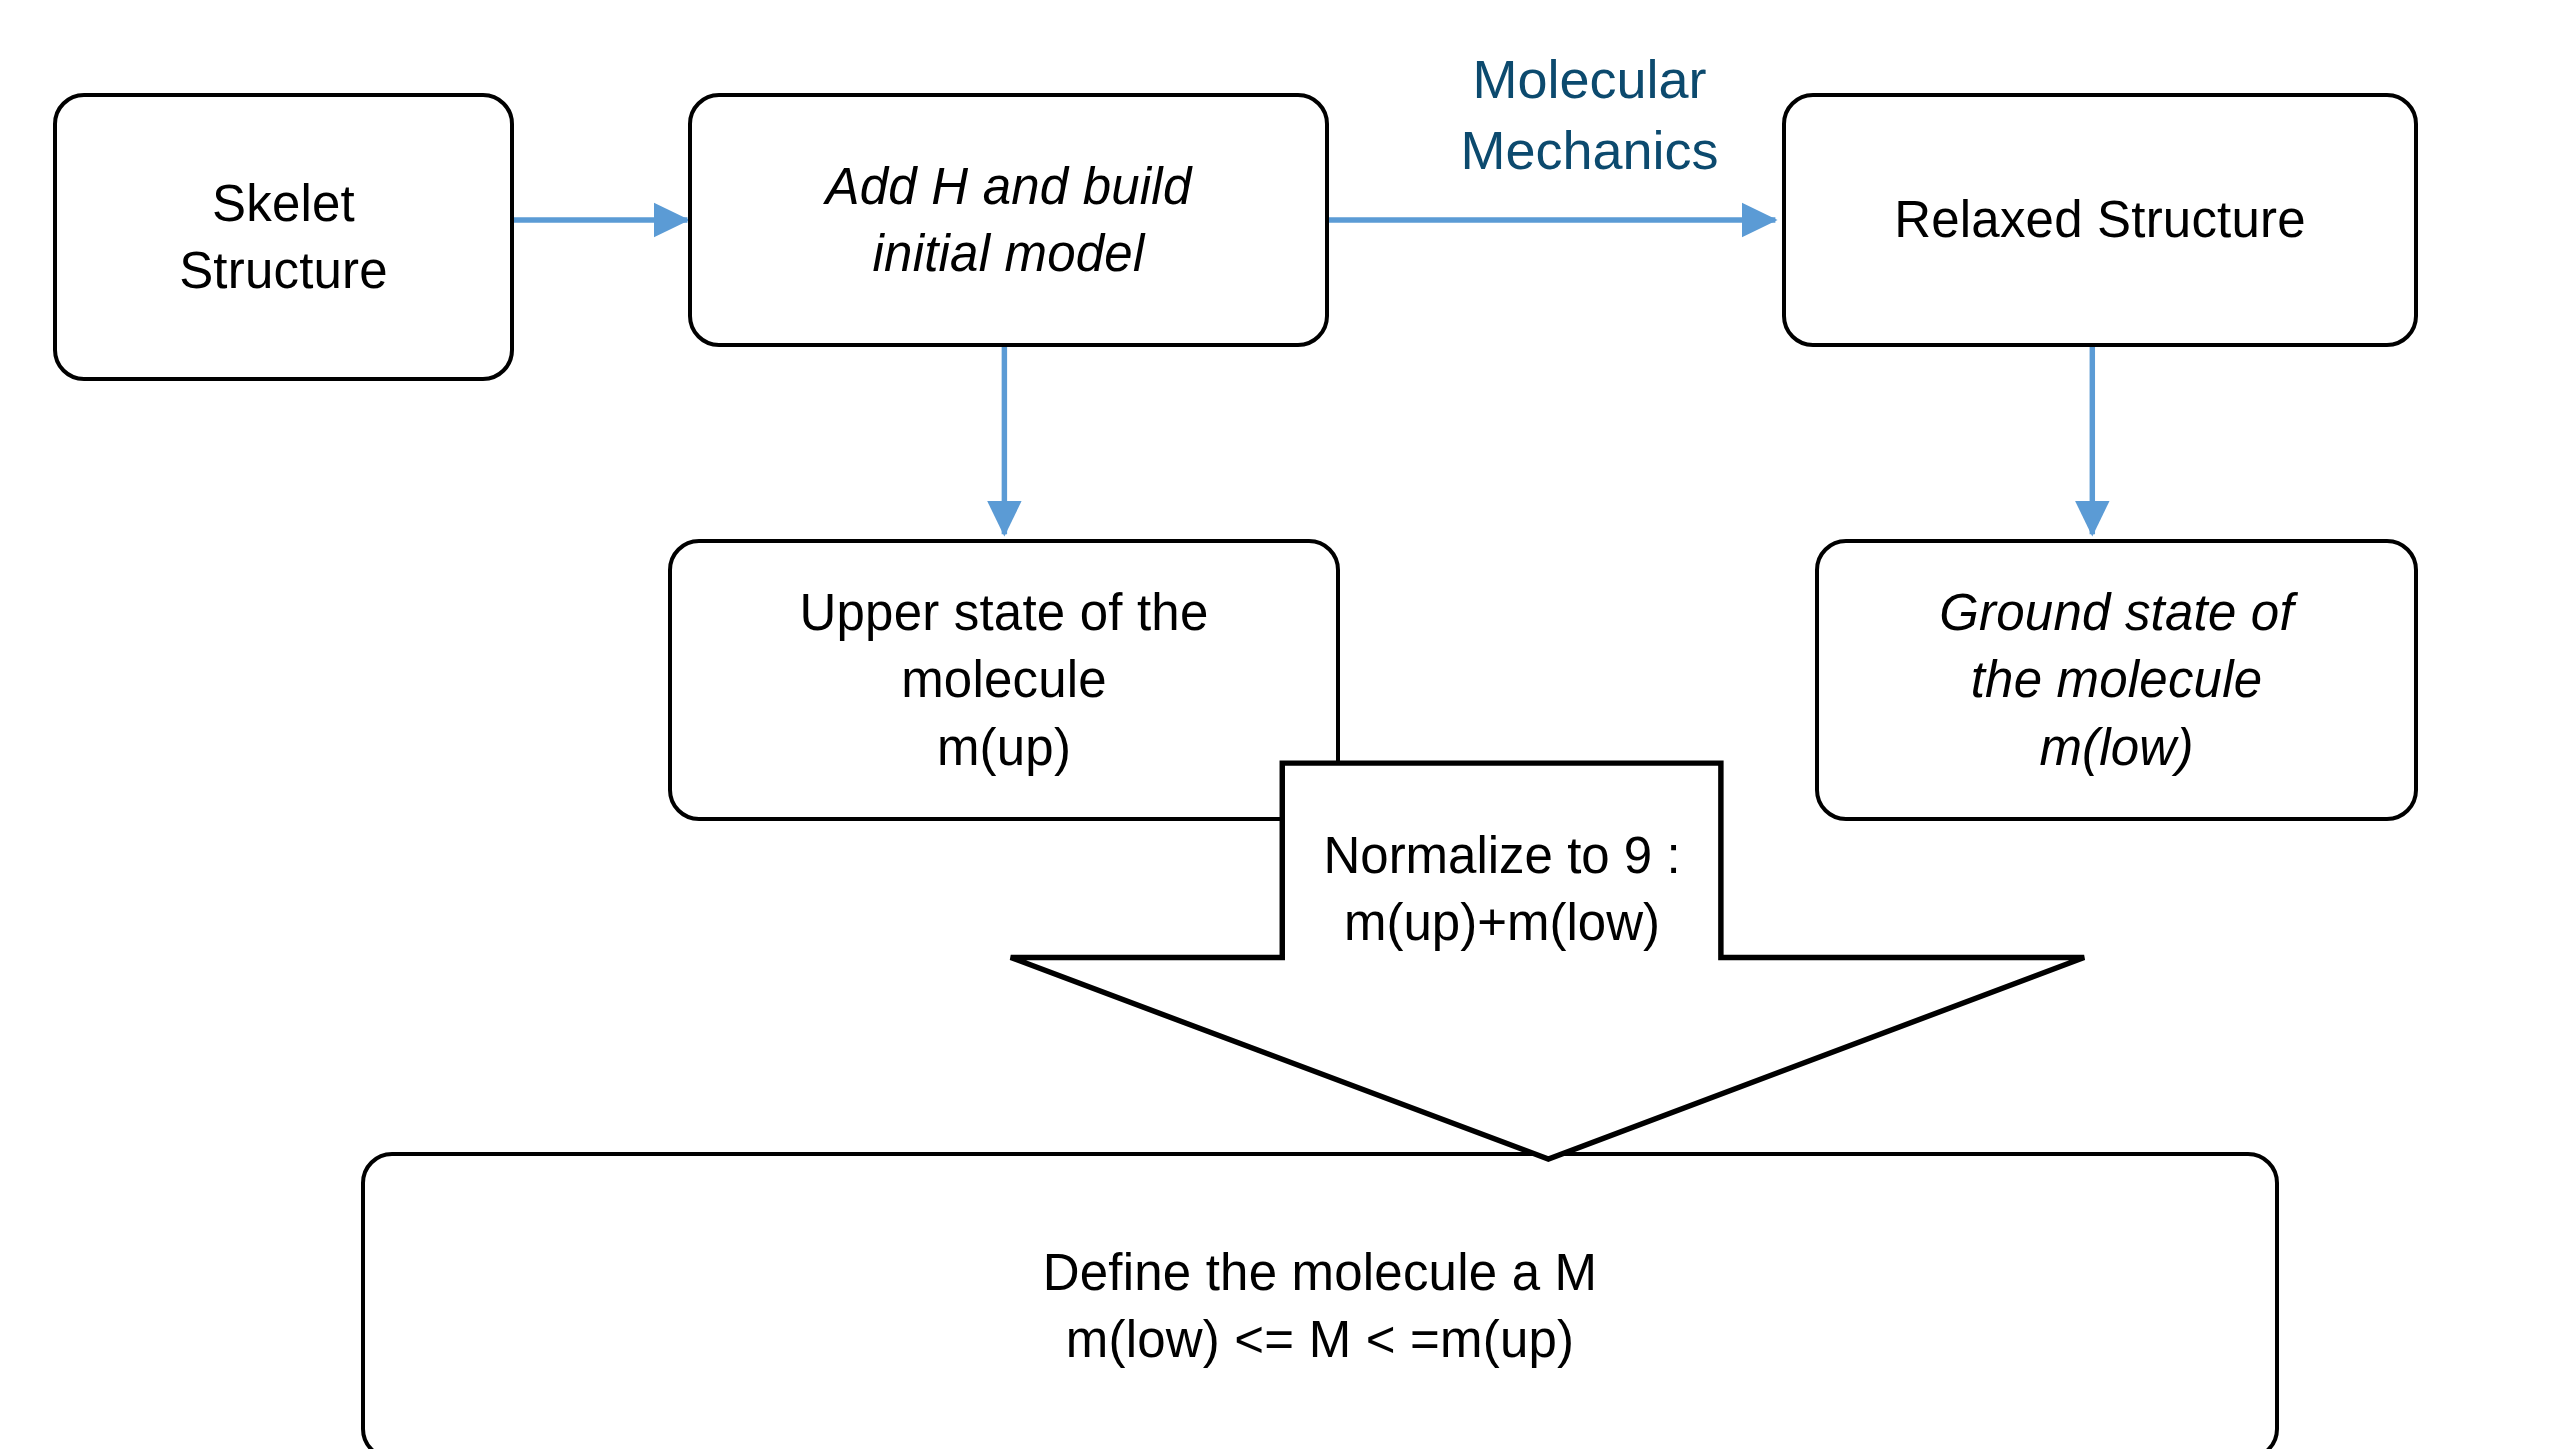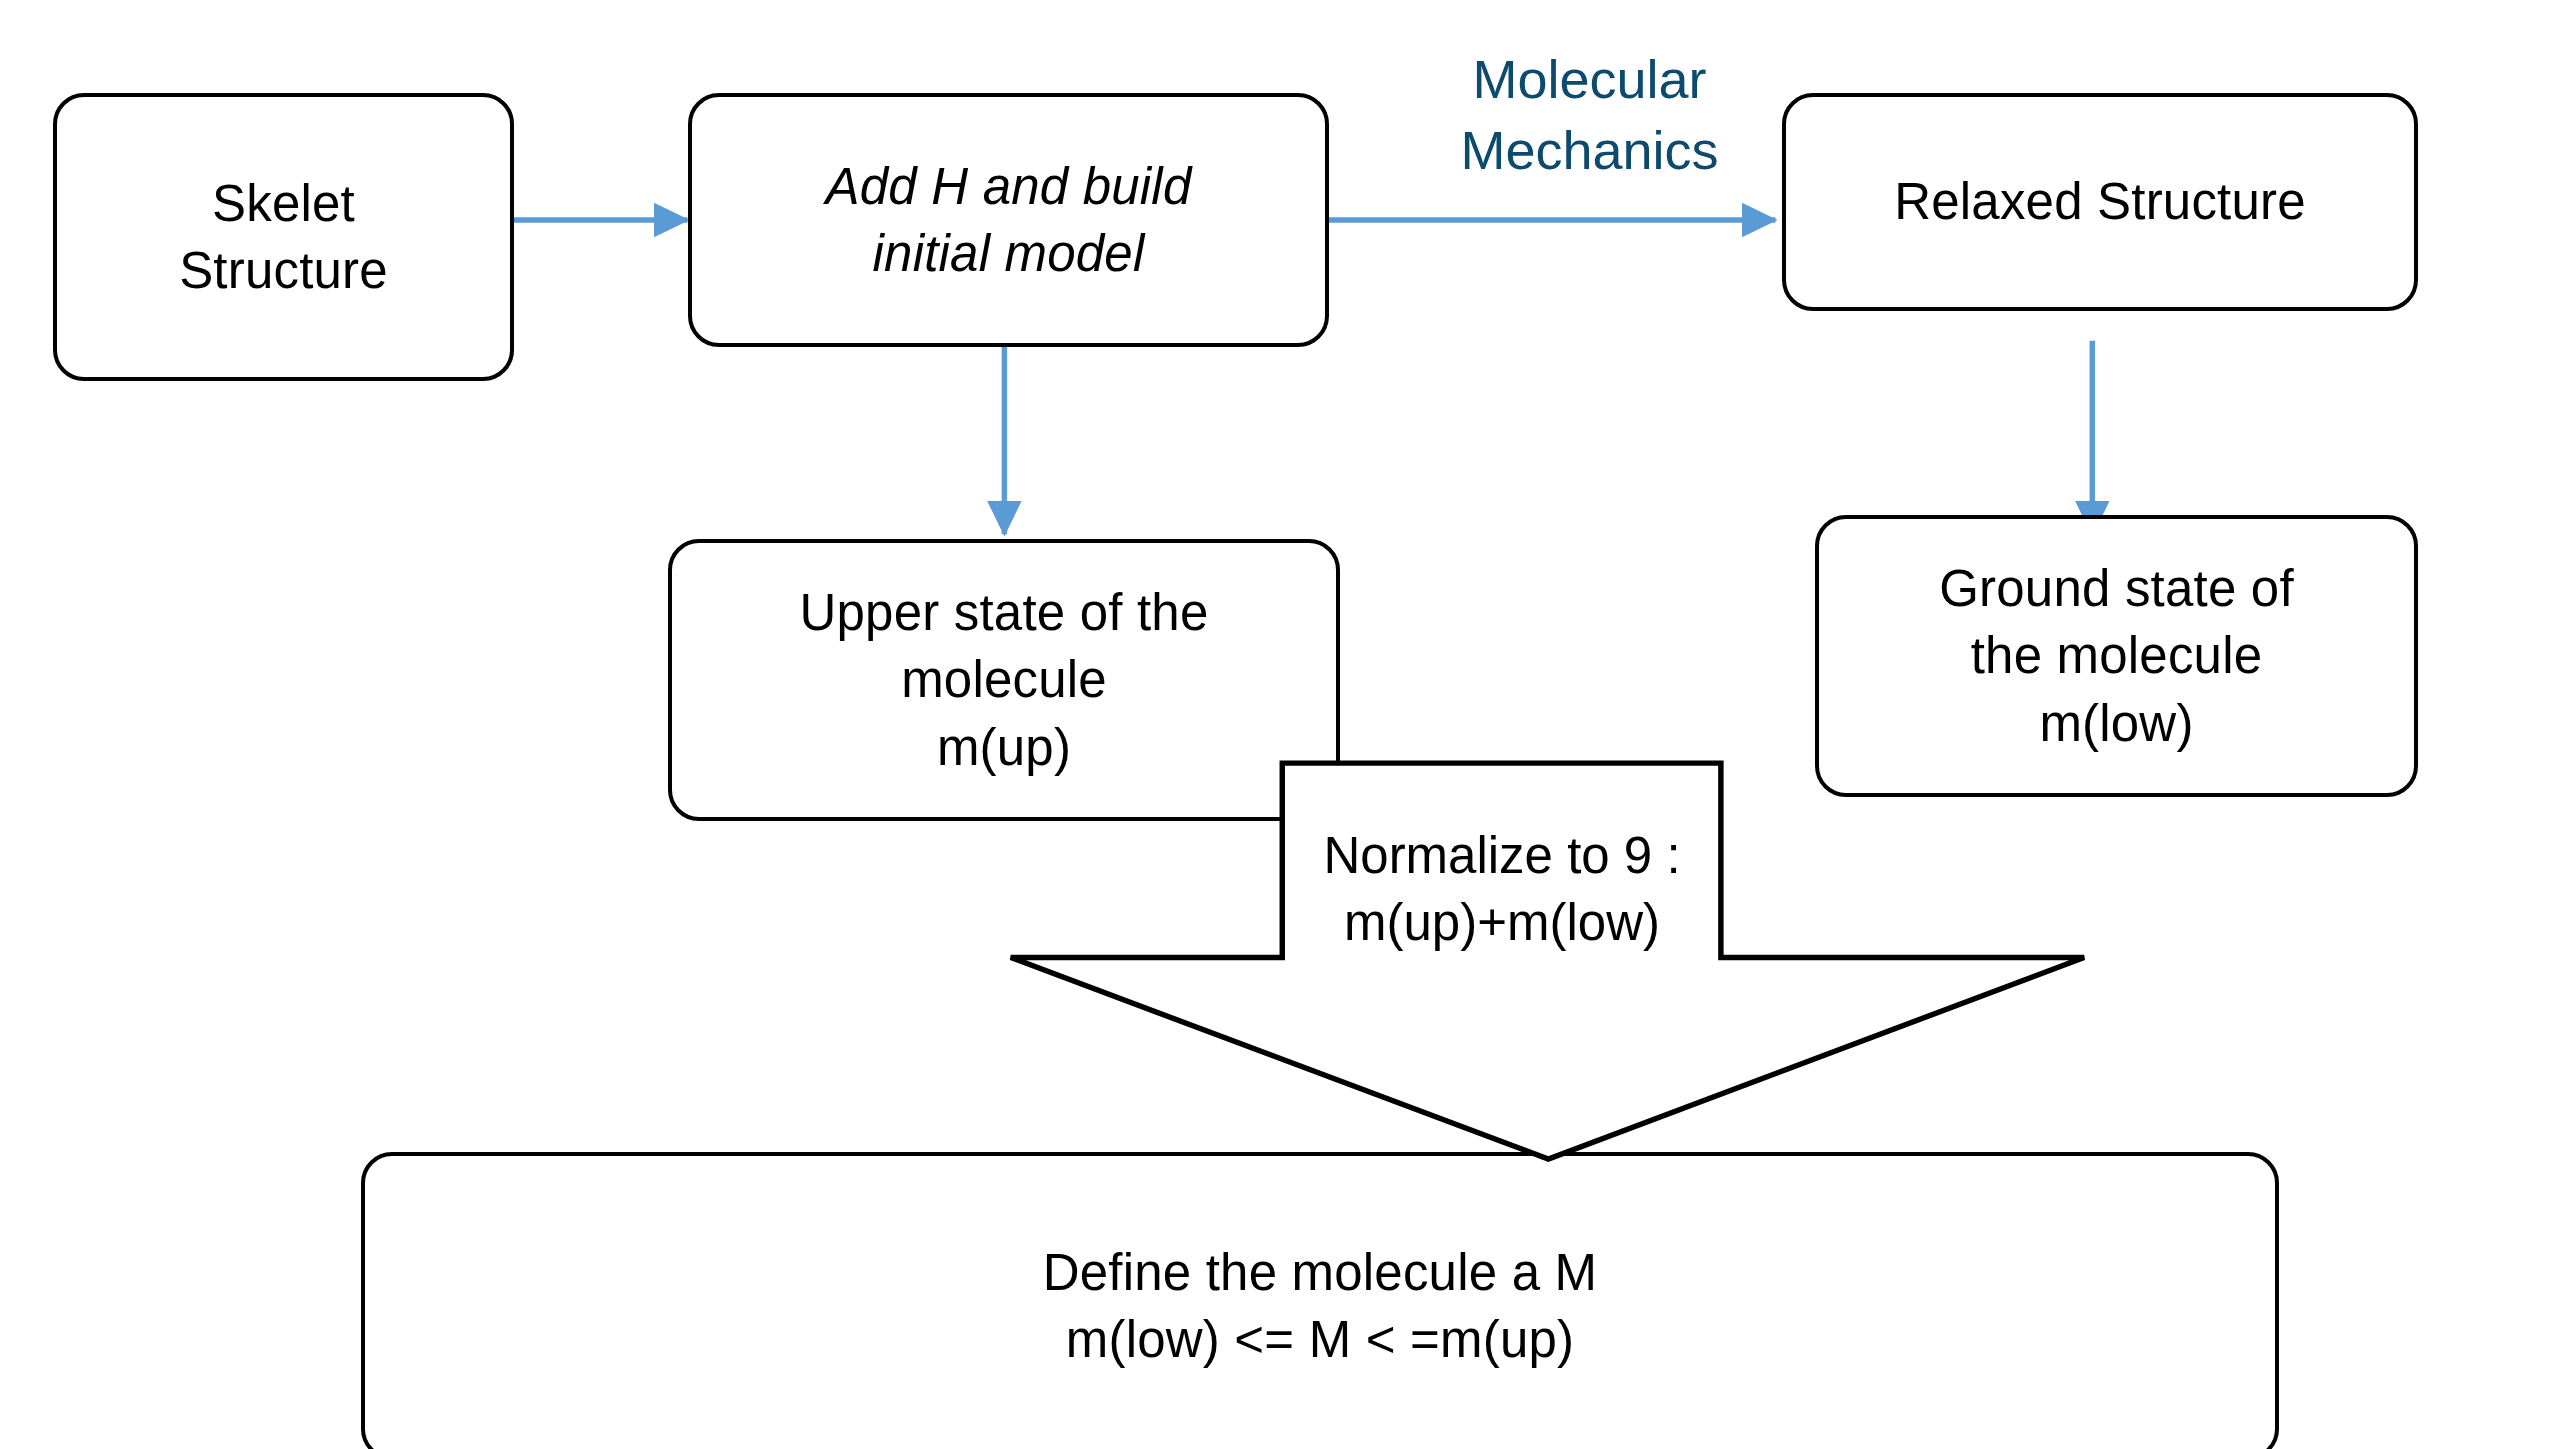--- a/index.html
+++ b/index.html
@@ -98,31 +98,31 @@
   <div class="node" style="left:53px;  top:93px;  width:461px; height:288px;">
     <span class="node-text">Skelet
 Structure</span>
   </div>
 
   <div class="node" style="left:688px; top:93px;  width:641px; height:254px;font-style:italic;">
     <span class="node-text">Add H and build
 initial model</span>
   </div>
 
-  <div class="node" style="left:1782px; top:93px; width:636px; height:218px;text-align:right;">
+  <div class="node" style="left:1782px; top:93px; width:636px; height:254px;text-align:right;">
     <span class="node-text">Relaxed Structure</span>
   </div>
 
   <div class="node" style="left:668px; top:539px; width:672px; height:282px;">
     <span class="node-text">Upper state of the
 molecule
 m(up)</span>
   </div>
 
-  <div class="node" style="left:1815px; top:515px; width:603px; height:282px;">
+  <div class="node" style="left:1815px; top:539px; width:603px; height:282px;font-style:italic;">
     <span class="node-text">Ground state of
 the molecule
 m(low)</span>
   </div>
 
   <div class="node" style="left:361px; top:1152px; width:1918px; height:308px;">
     <span class="node-text">Define the molecule a M
 m(low) &lt;= M &lt; =m(up)</span>
   </div>
 

